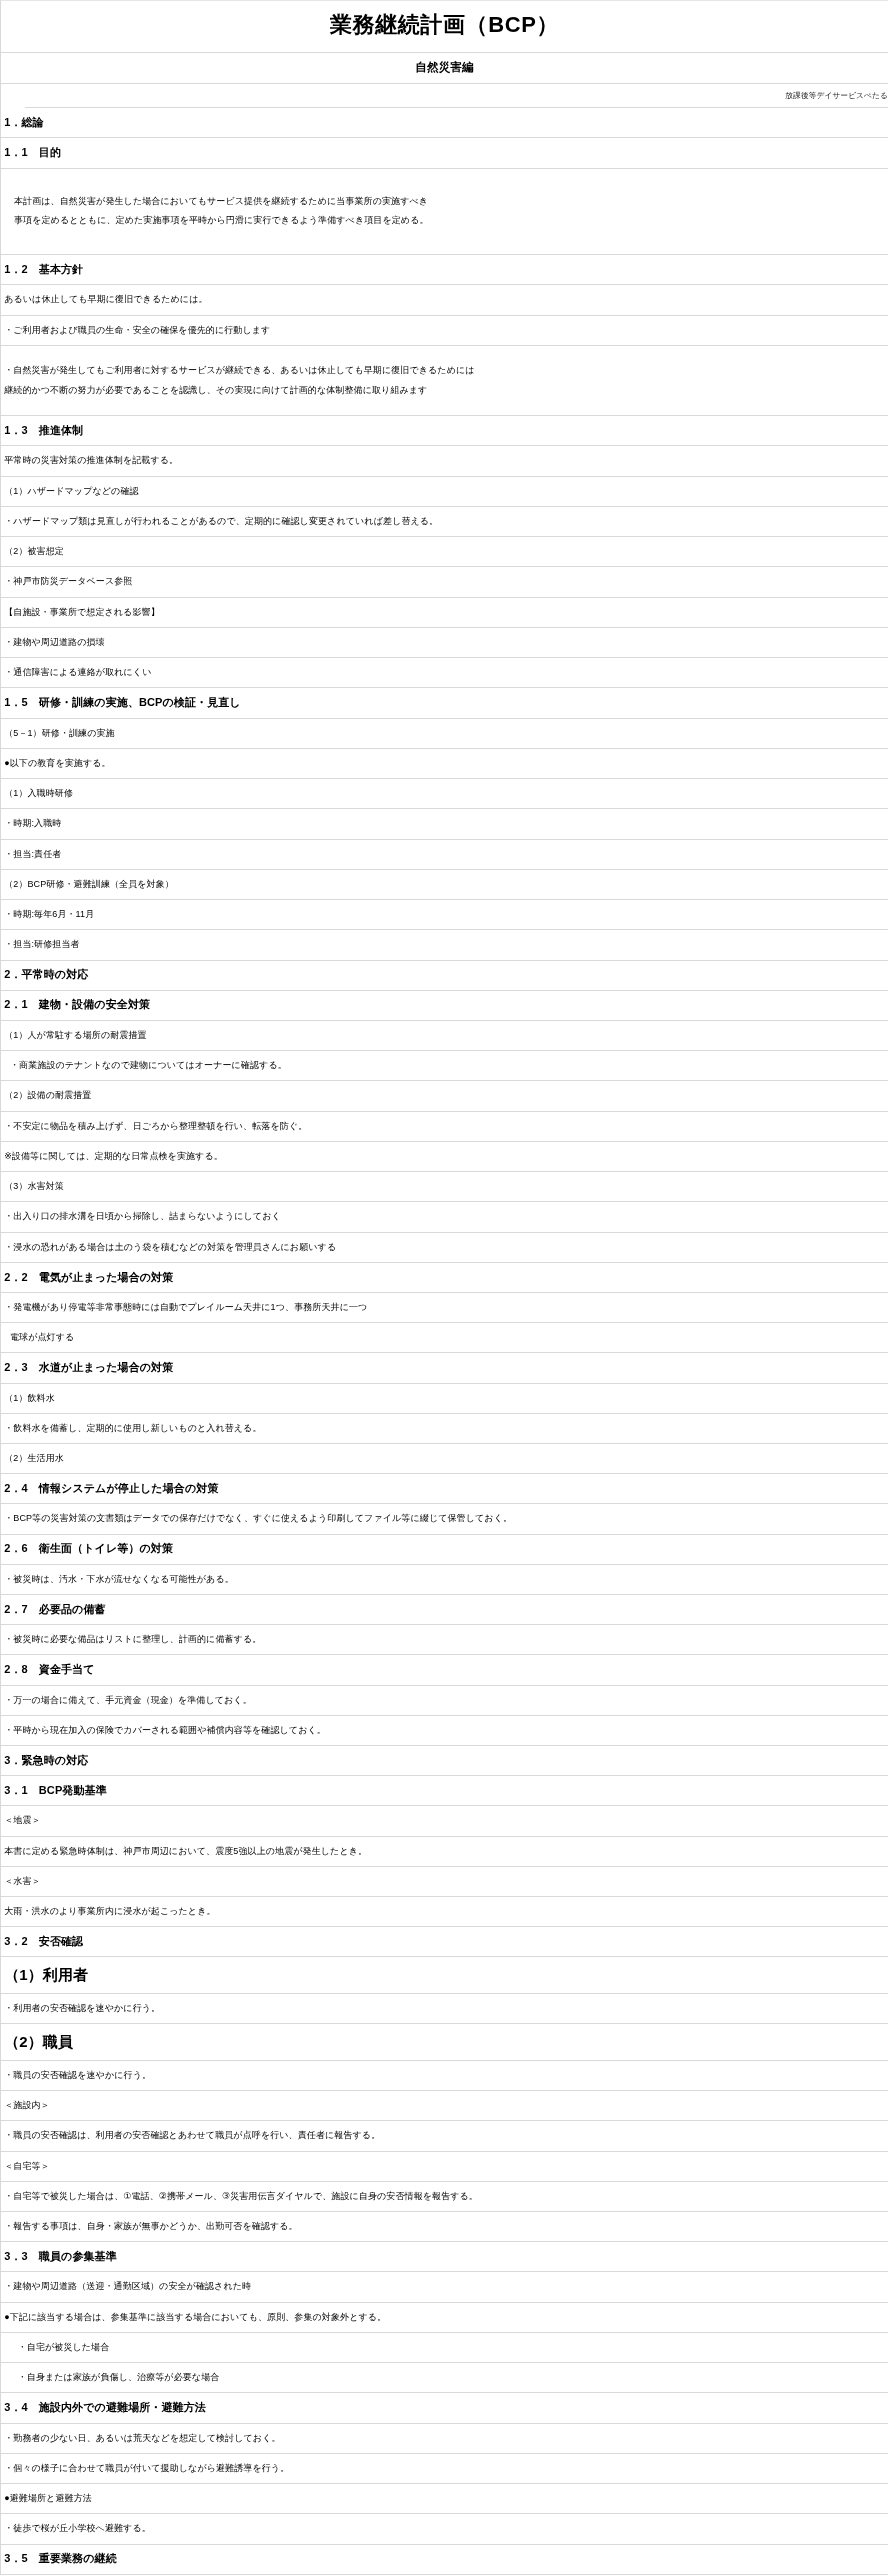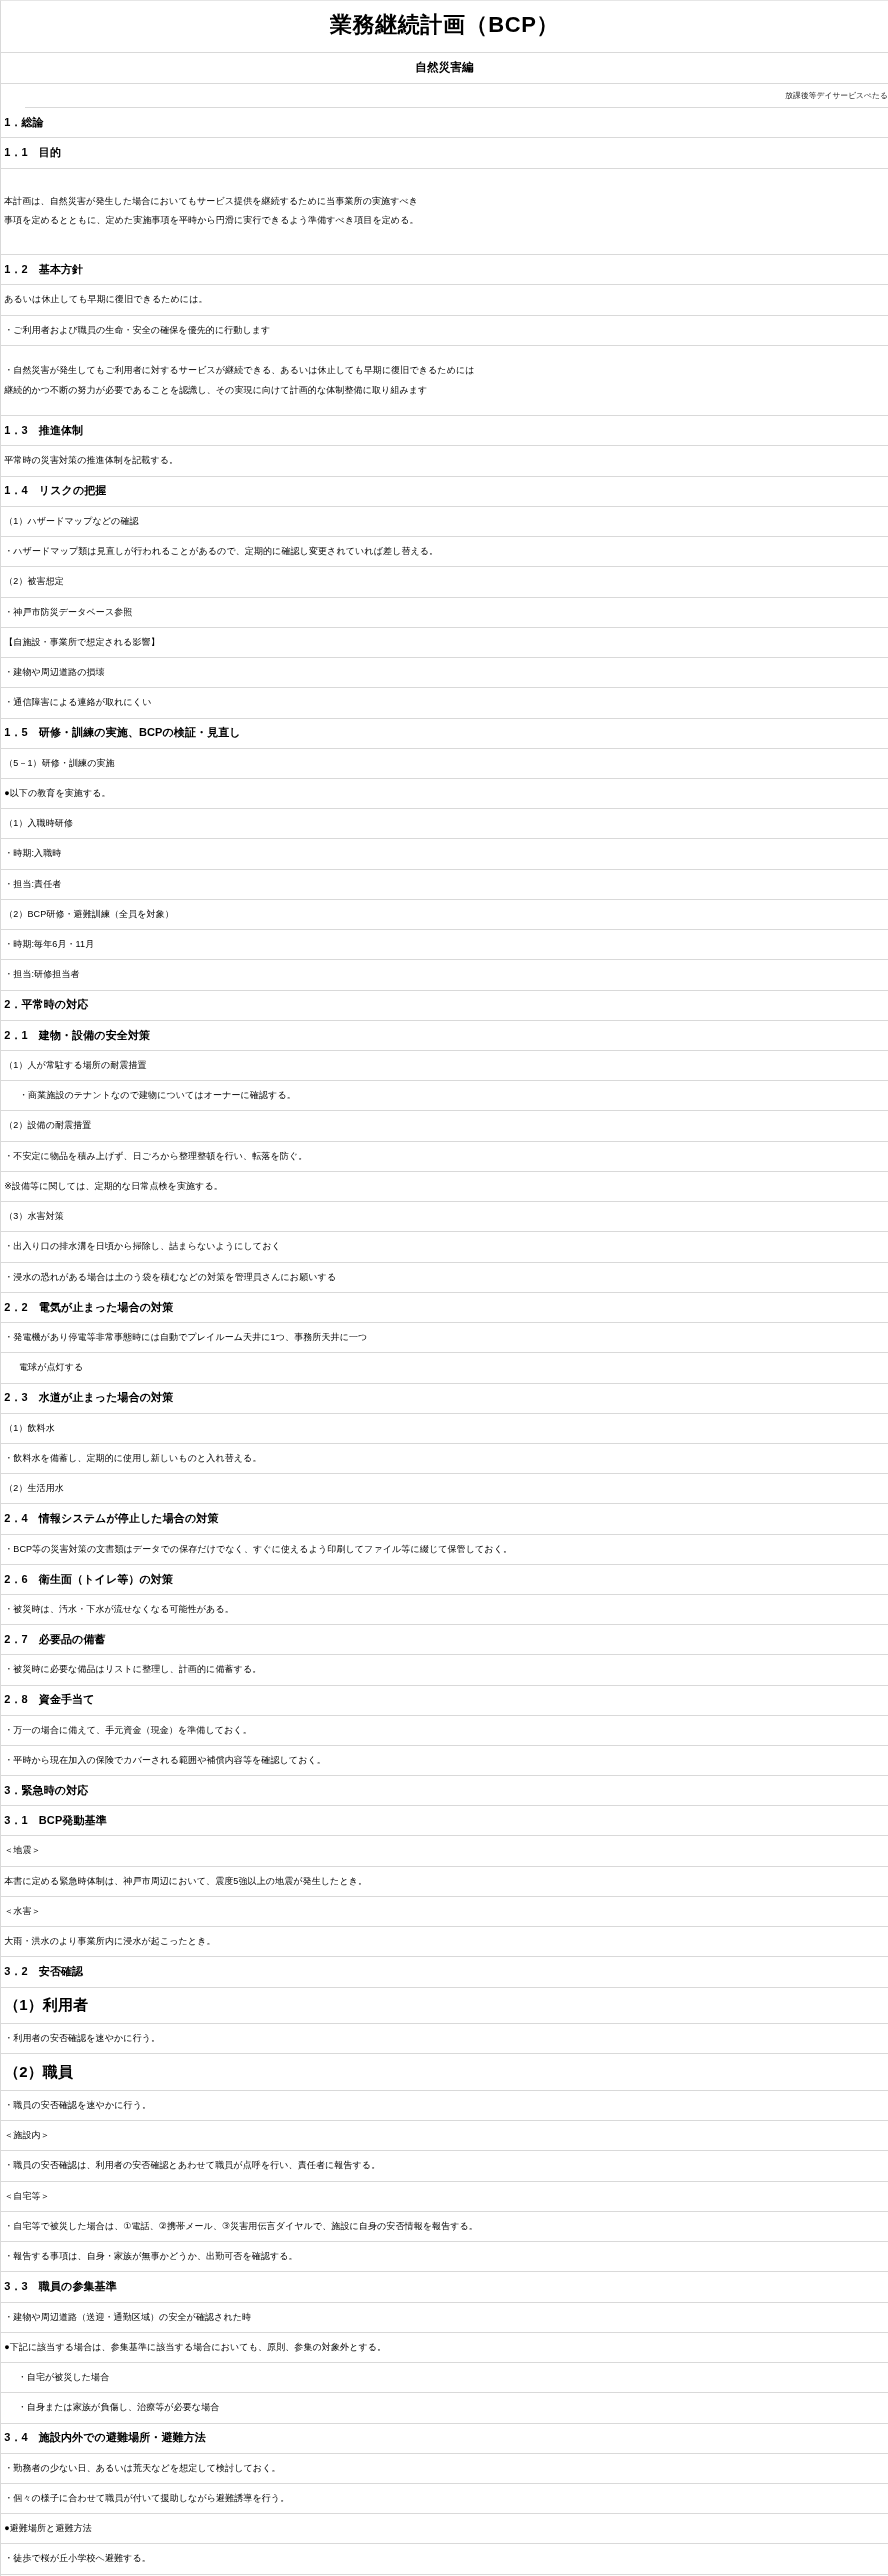--- a/index.html
+++ b/index.html
@@ -47,28 +47,28 @@
     font-size:11px;
     font-weight:bold;
     padding:7.7px 3.2px;
   }
   .row.body-bold{
     font-size:15px;
     font-weight:bold;
     padding:8.4px 3.2px;
   }
   .row.tall-a{
-    padding:23px 3px;
+    padding:23px 13px;
     line-height:2.2;
   }
   .row.tall-b{
     padding:15px 3.2px;
     line-height:2.2;
   }
-  .row.indent1{ padding-left:18px; }
+  .row.indent1{ padding-left:9px; }
   .row.indent2{ padding-left:16.7px; }
 </style>
 </head>
 <body>
 
 <div class="doc">
 
 <div class="row title">業務継続計画（BCP）</div>
     <div class="row subtitle">自然災害編</div>
     <div class="row org">放課後等デイサービスぺたる</div>
@@ -76,21 +76,20 @@
     <div class="row h2">1．1　目的</div>
     <div class="row tall-a">本計画は、自然災害が発生した場合においてもサービス提供を継続するために当事業所の実施すべき
 事項を定めるとともに、定めた実施事項を平時から円滑に実行できるよう準備すべき項目を定める。</div>
     <div class="row h2">1．2　基本方針</div>
     <div class="row">あるいは休止しても早期に復旧できるためには。</div>
     <div class="row">・ご利用者および職員の生命・安全の確保を優先的に行動します</div>
     <div class="row tall-b">・自然災害が発生してもご利用者に対するサービスが継続できる、あるいは休止しても早期に復旧できるためには
 継続的かつ不断の努力が必要であることを認識し、その実現に向けて計画的な体制整備に取り組みます</div>
     <div class="row h2">1．3　推進体制</div>
     <div class="row">平常時の災害対策の推進体制を記載する。</div>
-    <div class="row h2">1．4　リスクの把握</div>
     <div class="row">（1）ハザードマップなどの確認</div>
     <div class="row">・ハザードマップ類は見直しが行われることがあるので、定期的に確認し変更されていれば差し替える。</div>
     <div class="row">（2）被害想定</div>
     <div class="row">・神戸市防災データベース参照</div>
     <div class="row">【自施設・事業所で想定される影響】</div>
     <div class="row">・建物や周辺道路の損壊</div>
     <div class="row">・通信障害による連絡が取れにくい</div>
     <div class="row h2">1．5　研修・訓練の実施、BCPの検証・見直し</div>
     <div class="row">（5－1）研修・訓練の実施</div>
     <div class="row">●以下の教育を実施する。</div>

